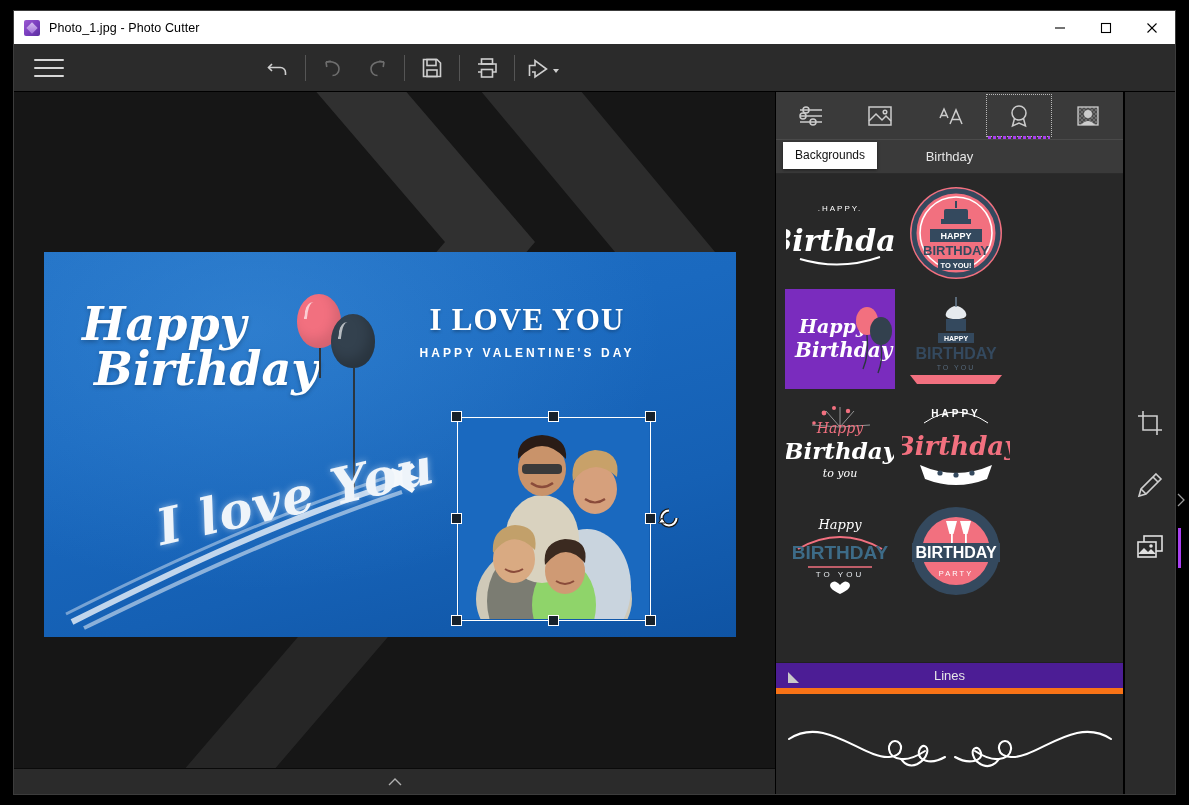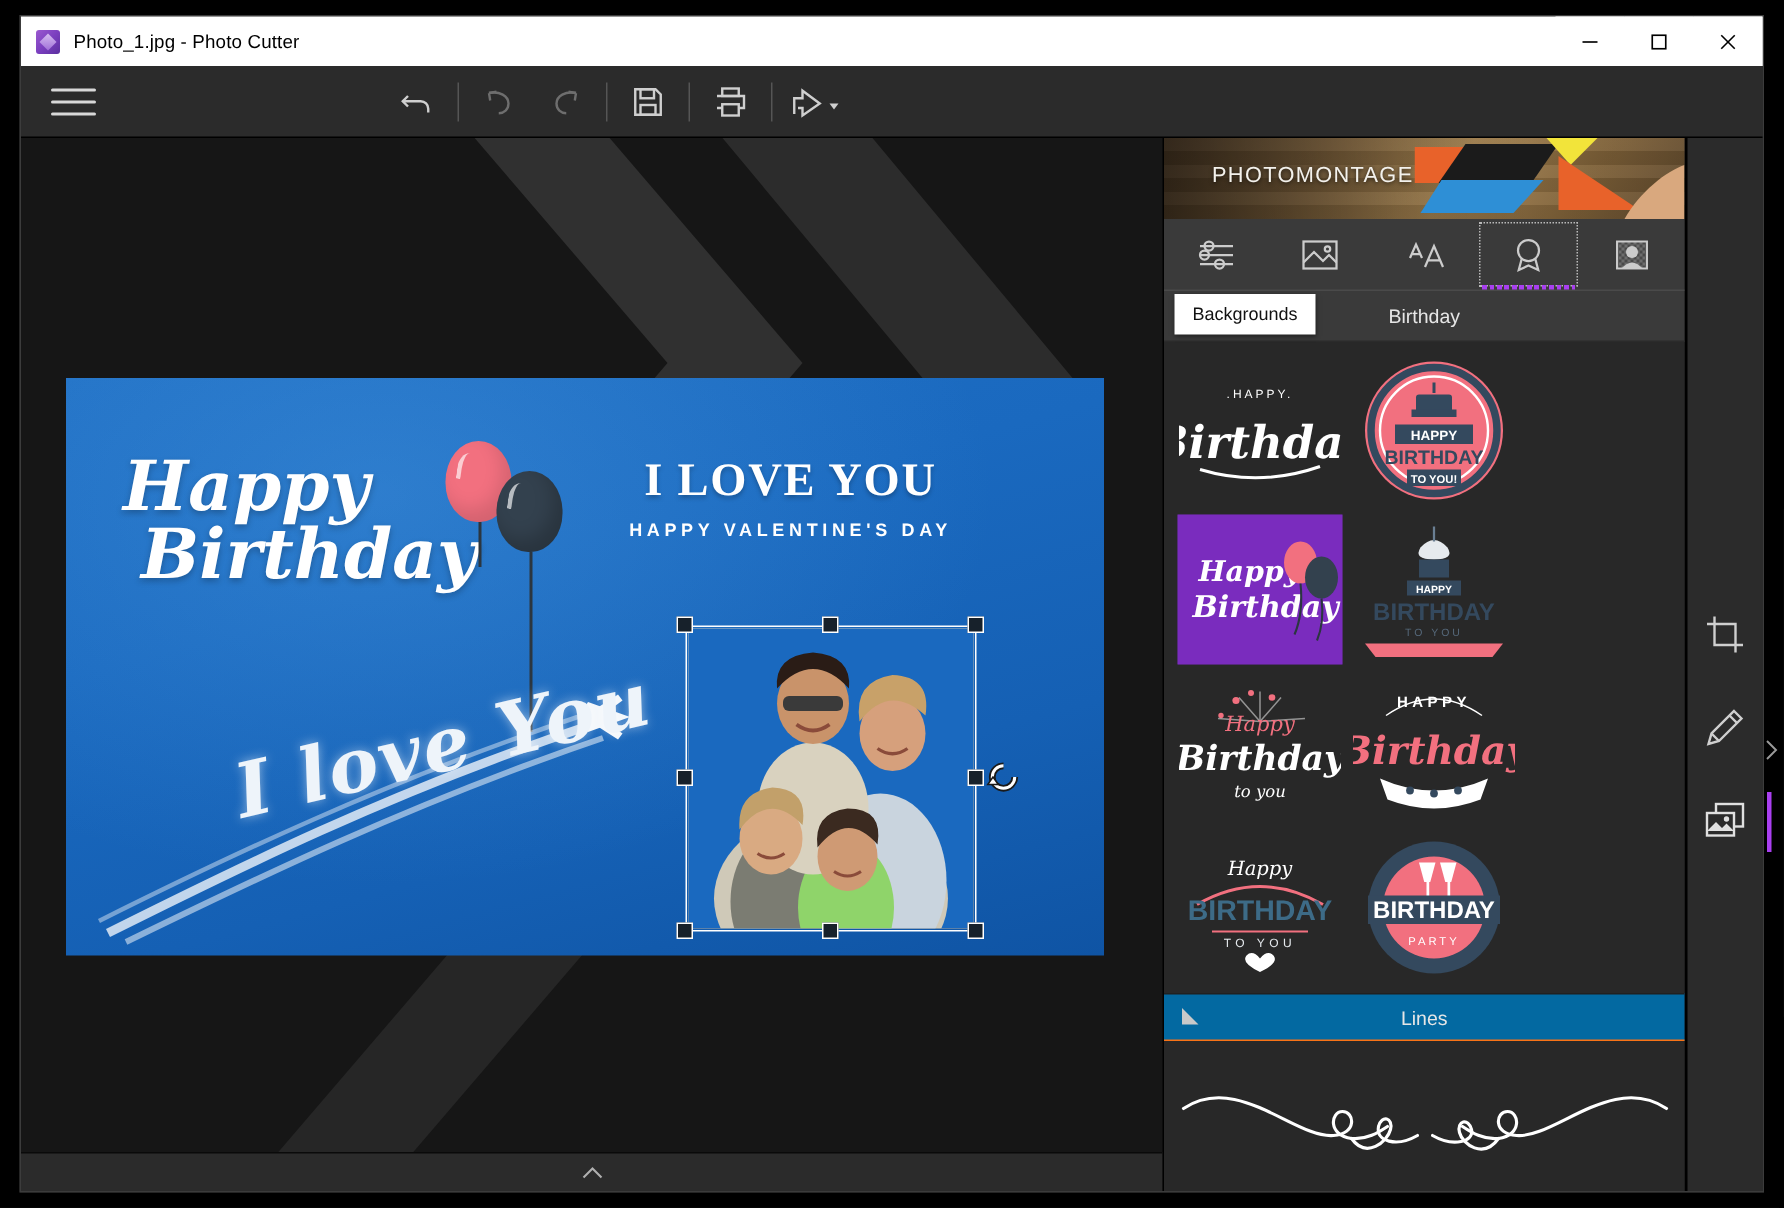--- a/index.html
+++ b/index.html
@@ -237,24 +237,24 @@
   .thumb-grid { display: flex; flex-wrap: wrap; }
   .thumb {
     width: 110px; height: 100px; margin: 3px;
     display: flex; align-items: center; justify-content: center;
     position: relative; overflow: hidden; cursor: pointer;
     background: #282828;
   }
   .thumb.filled-purple { background: #7a2cbe; }
 
   #lines-header {
-    flex: 0 0 32px; background: #0369a1;
+    flex: 0 0 32px; background: #4c1d95;
     display: flex; align-items: center; justify-content: center;
     position: relative; border-top: 1px solid #202020;
-    border-bottom: 1px solid #f97316;
+    border-bottom: 6px solid #f97316;
   }
   #lines-collapse {
     position: absolute; left: 12px; top: 9px;
     width: 0; height: 0;
     border-bottom: 11px solid #c9c9c9;
     border-right: 11px solid transparent;
   }
   #lines-title { color: #e6e6e6; font-size: 13px; }
   #lines-body {
     flex: 0 0 100px; background: #282828;
@@ -468,31 +468,20 @@
 
       <div id="canvas-bottom-bar">
         <svg width="16" height="10" viewBox="0 0 16 10">
           <path d="M2 8 L8 2 L14 8" stroke="#b0b0b0" stroke-width="1.4" fill="none"></path>
         </svg>
       </div>
     </div>
 
     <div id="right-panel">
 
-      <div id="panel-banner">
-        <div id="banner-title">PHOTOMONTAGE</div>
-        <svg id="tangram" width="180" height="54" viewBox="0 0 180 54">
-          <polygon points="0,6 58,6 36,30 0,30" fill="#e8622a"></polygon>
-          <polygon points="34,4 96,4 78,30 16,30" fill="#1b1b1b"></polygon>
-          <polygon points="88,0 122,0 104,18" fill="#f2e43a"></polygon>
-          <polygon points="18,28 86,28 66,50 4,50" fill="#2e8fd6"></polygon>
-          <polygon points="96,12 150,48 96,48" fill="#e8622a"></polygon>
-          <path d="M140 54 L180 54 L180 18 C168 22 150 36 140 54 Z" fill="#d9a87e"></path>
-        </svg>
-      </div>
 
       <div id="panel-tabs">
         <div class="panel-tab">
           <svg width="30" height="26" viewBox="0 0 30 26" class="p-icon">
             <line x1="4" y1="7" x2="26" y2="7"></line>
               <circle cx="10" cy="7" r="3"></circle>
             <line x1="4" y1="13" x2="26" y2="13"></line>
               <circle cx="7" cy="13" r="3"></circle>
             <line x1="4" y1="19" x2="26" y2="19"></line>
               <circle cx="17" cy="19" r="3"></circle>

